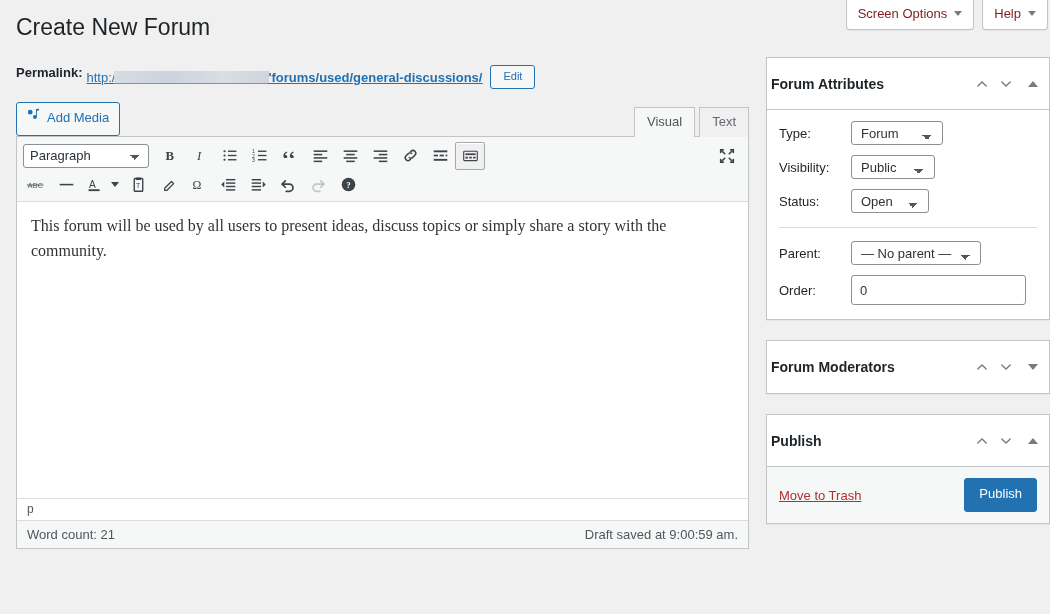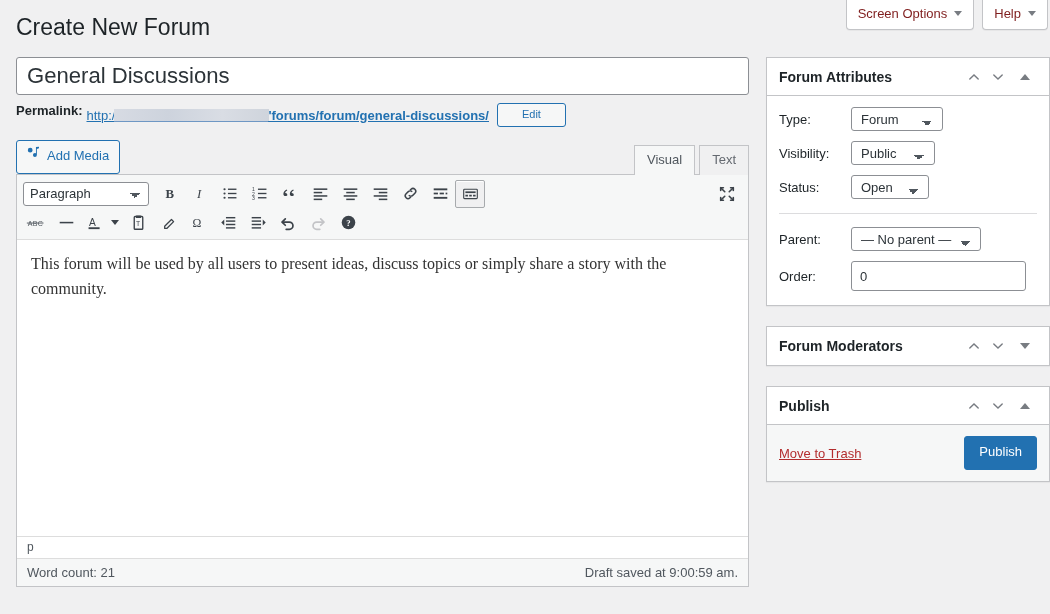--- a/index.html
+++ b/index.html
@@ -87,21 +87,21 @@
     margin: 0 -1px;
   }
   .pl-slug { color: #2271b1; font-weight: 700; text-decoration: underline; }
   .edit-btn {
     margin-left: 8px;
     background: #f6f7f7;
     border: 1px solid #2271b1;
     color: #2271b1;
     border-radius: 3px;
     font-size: 11px;
-    padding: 2px 24px 3px;
+    padding: 2px 12px 3px;
     cursor: pointer;
     line-height: 1.4;
   }
 
   
   .media-row {
     margin-top: 13px;
     position: relative;
     height: 34px;
   }
@@ -230,22 +230,22 @@
     width: 284px;
   }
   .panel {
     background: #fff;
     border: 1px solid #c3c4c7;
     margin-bottom: 20px;
     box-shadow: 0 1px 1px rgba(0,0,0,.04);
   }
   .panel-head {
     display: flex; align-items: center;
-    padding: 0 12px;
-    height: 38px;
+    padding: 0 4px;
+    height: 52px;
     border-bottom: 1px solid #c3c4c7;
   }
   .panel.collapsed .panel-head { border-bottom: none; }
   .panel-title {
     font-size: 14px; font-weight: 700; color: #1d2327;
     flex: 1;
   }
   .order-btns { display: flex; align-items: center; gap: 2px; margin-right: 4px; }
   .ord-btn {
     width: 22px; height: 22px;
@@ -335,28 +335,27 @@
     <div class="tb-btn">
       <span>Help</span>
       <span class="caret-dn"></span>
     </div>
   </div>
 
   <h1 class="page-title">Create New Forum</h1>
 
   <div class="main-col">
 
-    <input class="title-input" type="text" value="General Discussions" style="">
 
     <div class="permalink">
       <b>Permalink:</b>
       <span class="pl-link">
         <span>http:/</span>
           <span class="pl-redacted"></span>
-          <span class="pl-slug">'forums/forum/general-discussions/</span>
+          <span class="pl-slug">'forums/used/general-discussions/</span>
       </span>
       <button class="edit-btn">Edit</button>
     </div>
 
     <div class="media-row">
       <div class="add-media">
         <span>
           <svg width="16" height="16" viewBox="0 0 20 20" fill="#2271b1">
             <path d="M6.5 3.5a3 3 0 1 0 0 6 3 3 0 0 0 0-6zm7.2-1.1v8.05a2.6 2.6 0 0 0-1.3-.35 2.45 2.45 0 1 0 2.45 2.45V4.9l2.65-.8V2.1l-3.8 .3z"></path>
           </svg>

